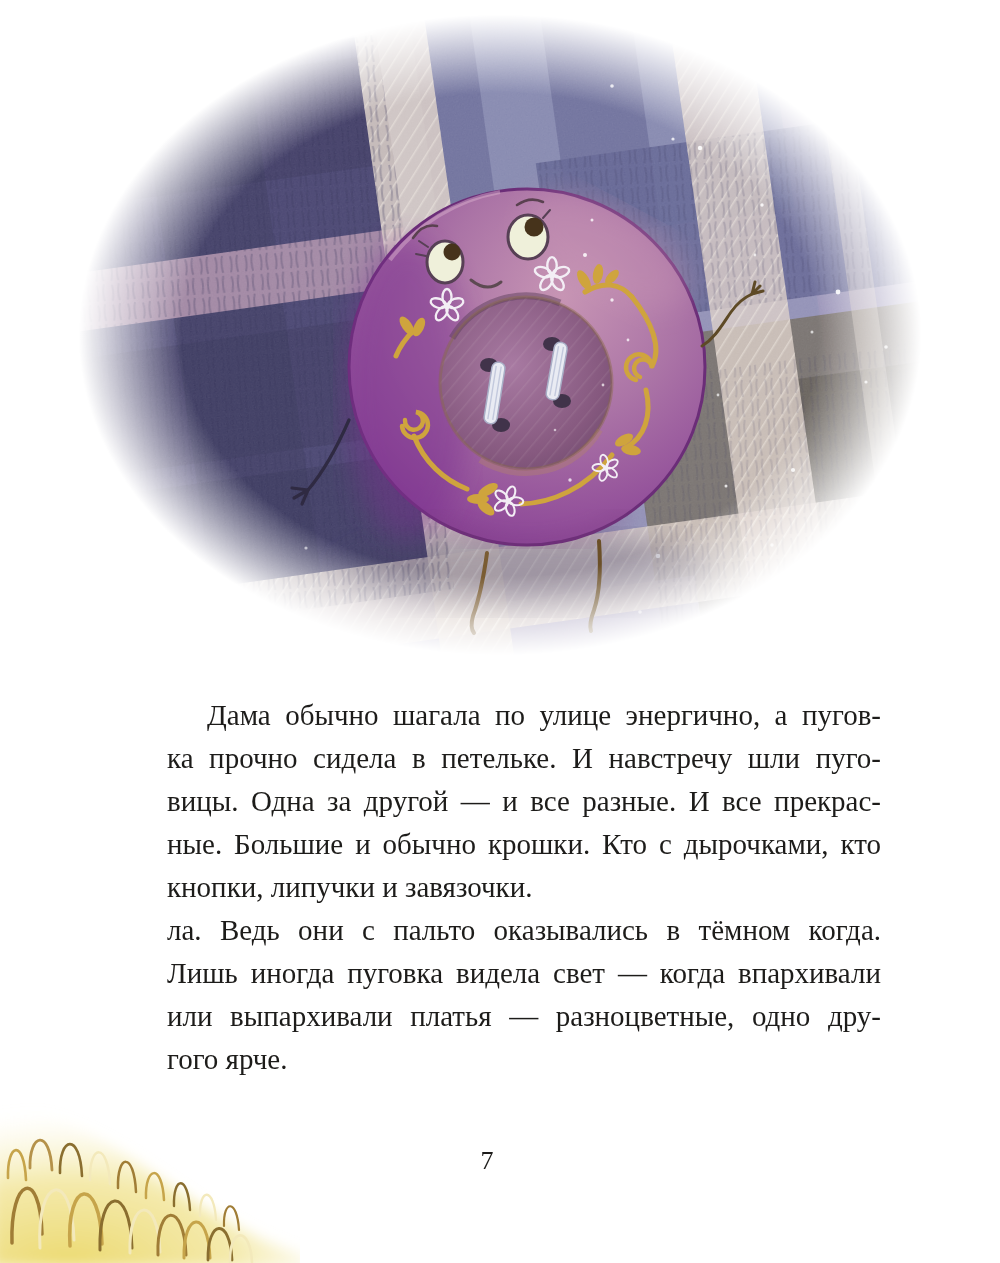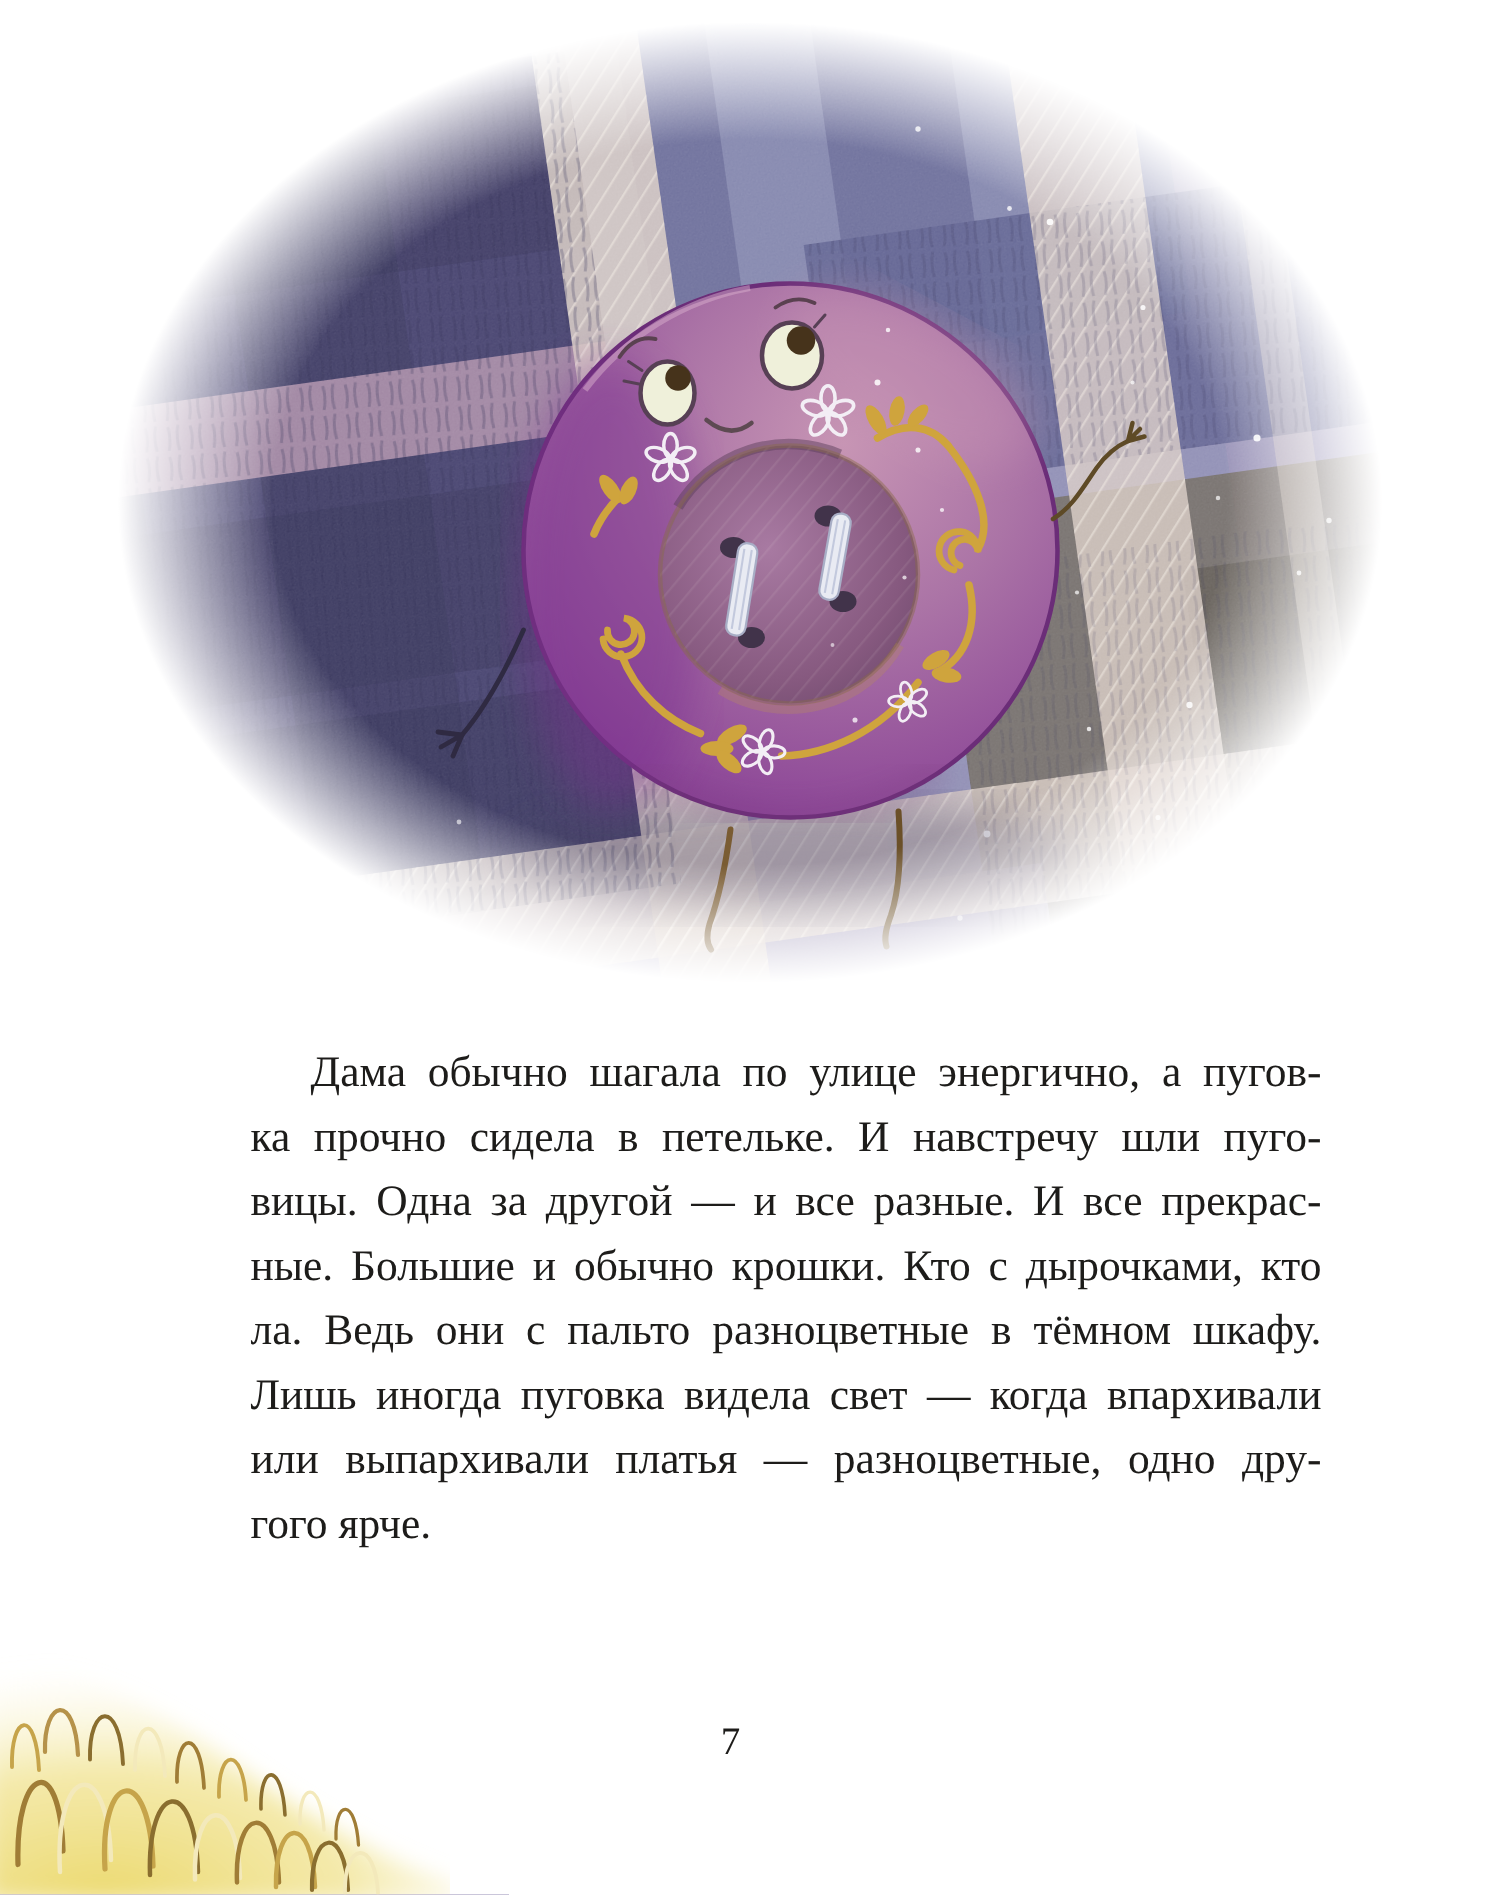--- a/index.html
+++ b/index.html
@@ -267,23 +267,24 @@
   </g>
 </svg>
 </figure>
 
 <section class="story">
   <p style="margin:0;">
     <span class="line ind">Дама обычно шагала по улице энергично, а пугов-</span>
     <span class="line">ка прочно сидела в петельке. И навстречу шли пуго-</span>
     <span class="line">вицы. Одна за другой — и все разные. И все прекрас-</span>
     <span class="line">ные. Большие и обычно крошки. Кто с дырочками, кто</span>
+    <span class="line end">кнопки, липучки и завязочки.</span>
   </p>
   <p style="margin:0;">
-    <span class="line">ла. Ведь они с пальто разноцветные в тёмном шкафу.</span>
+    <span class="line">ла. Ведь они с пальто оказывались в тёмном когда.</span>
     <span class="line">Лишь иногда пуговка видела свет — когда впархивали</span>
     <span class="line">или выпархивали платья — разноцветные, одно дру-</span>
     <span class="line end">гого ярче.</span>
   </p>
 </section>
 
 <div class="pagenum">7</div>
 
 <figure class="grass">
 <svg width="300" height="215" viewBox="0 0 300 215" xmlns="http://www.w3.org/2000/svg">

